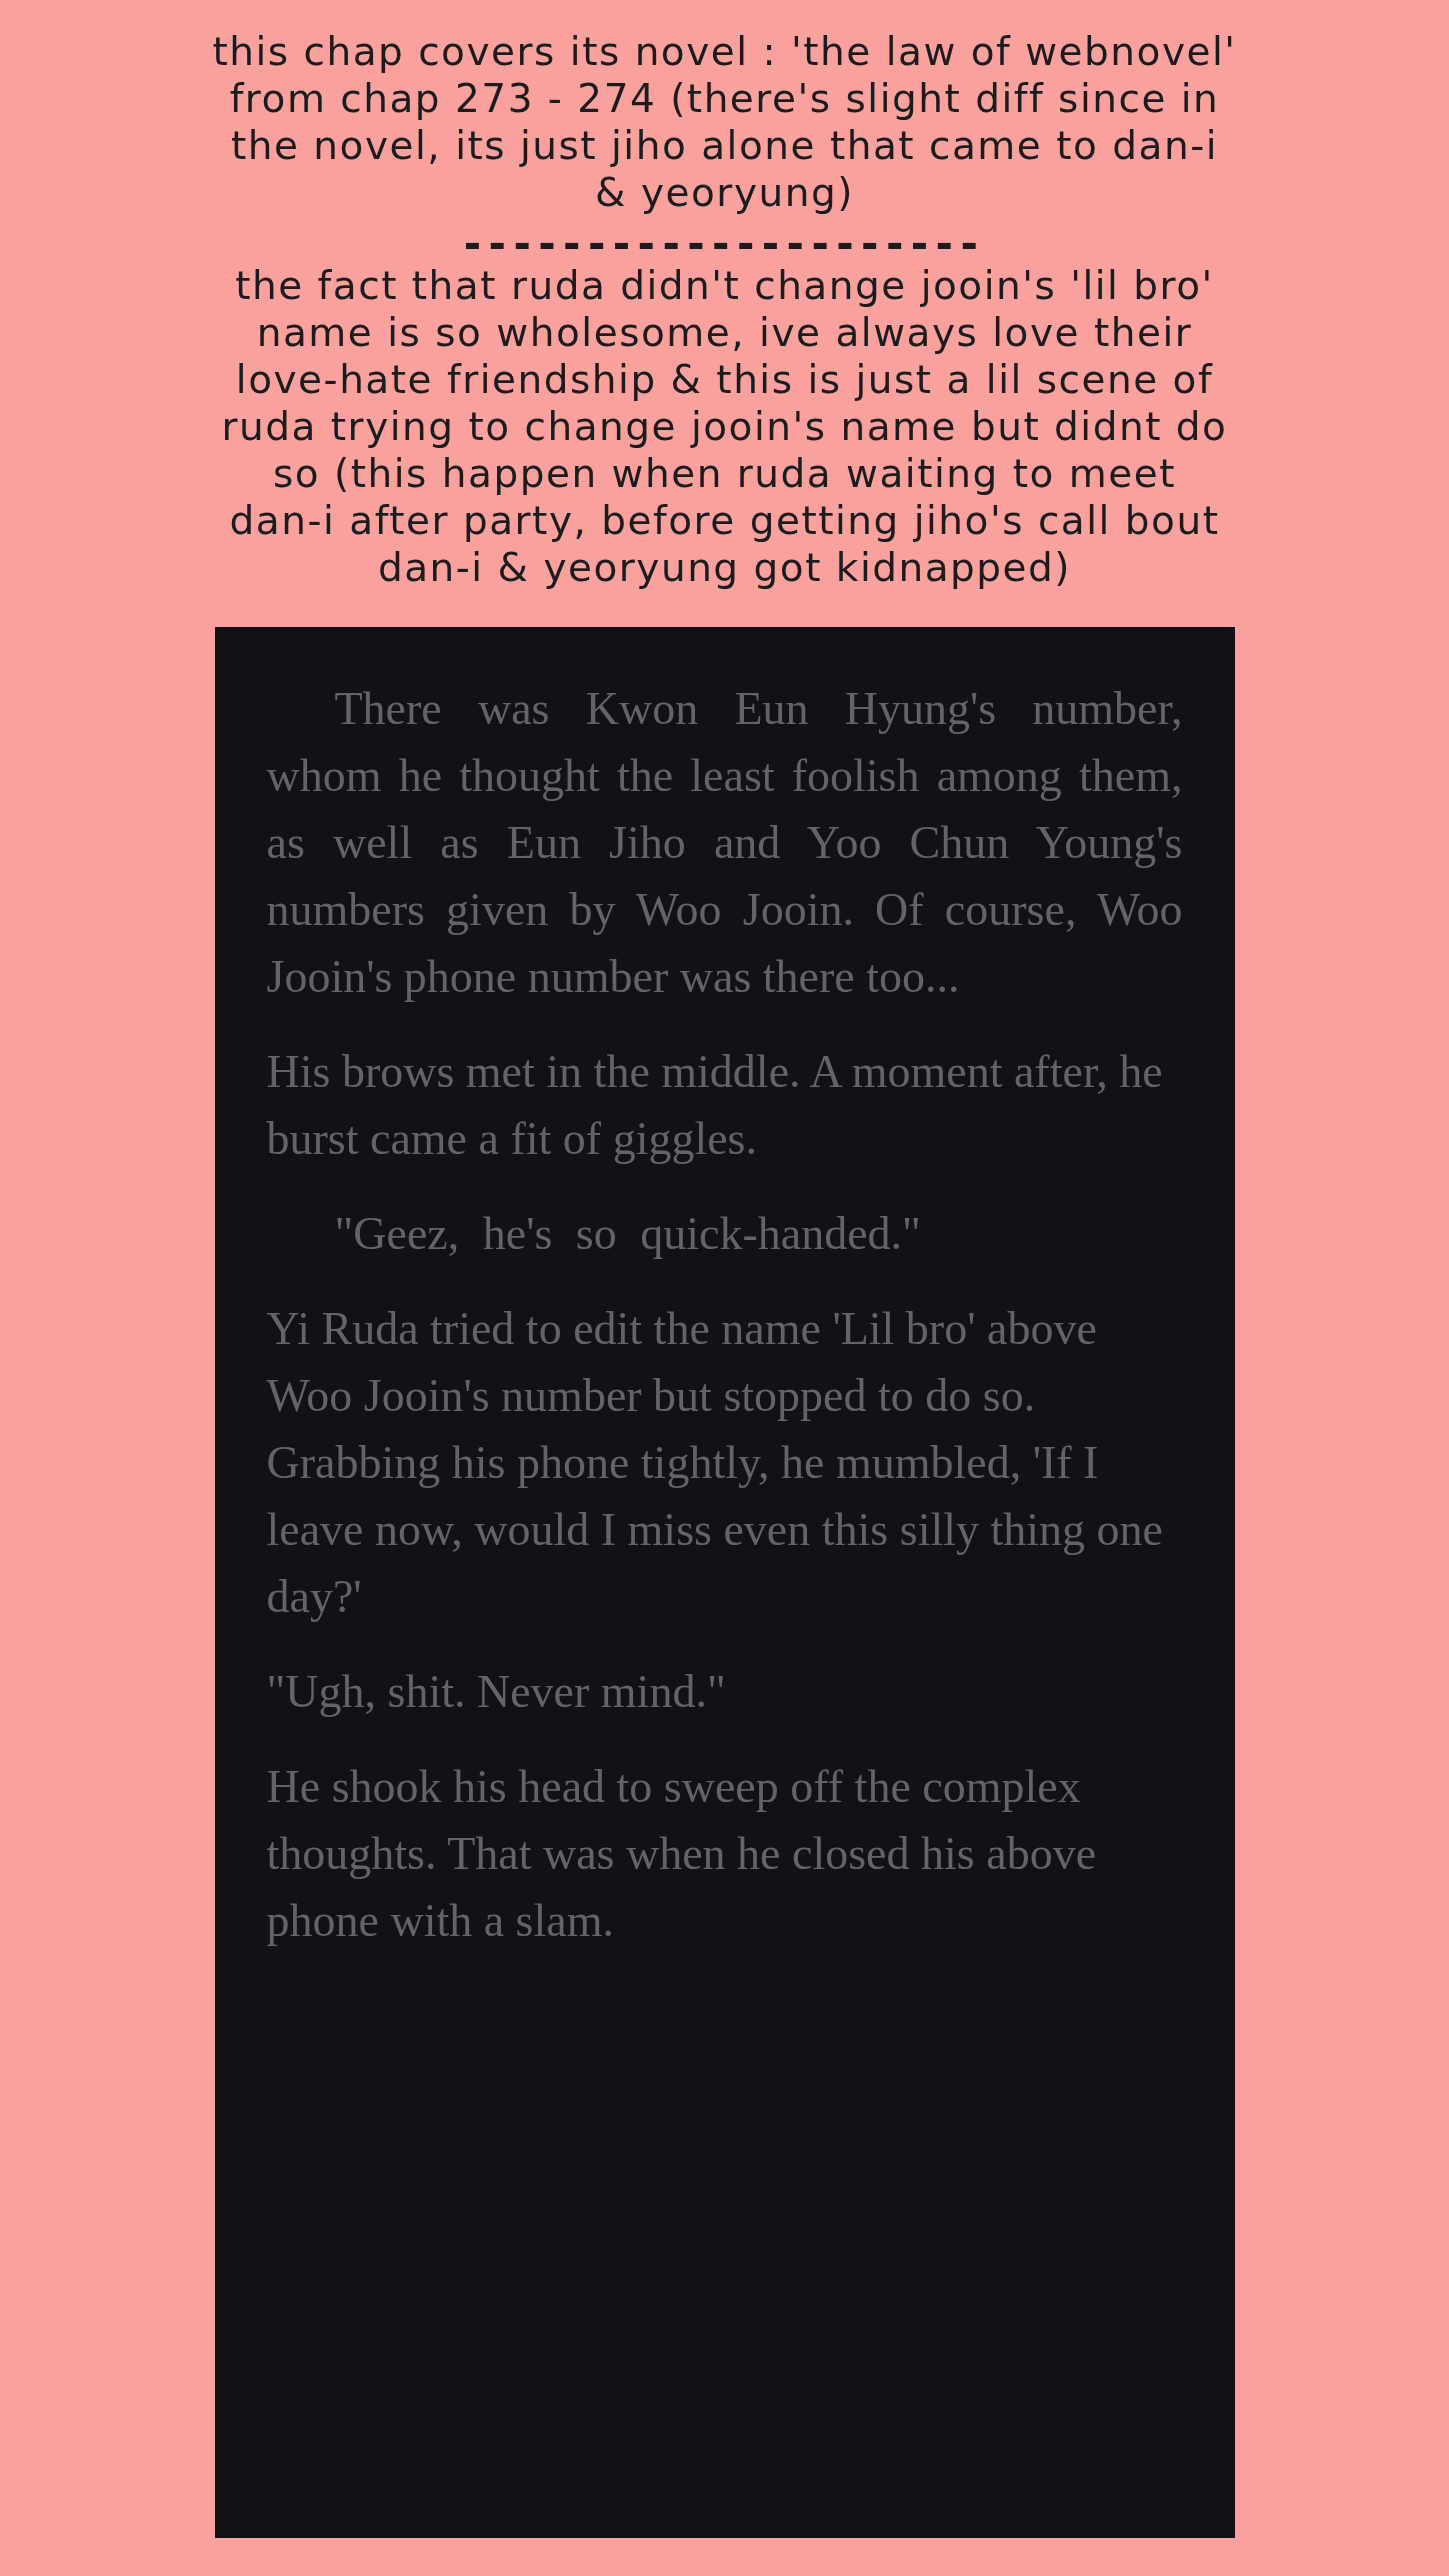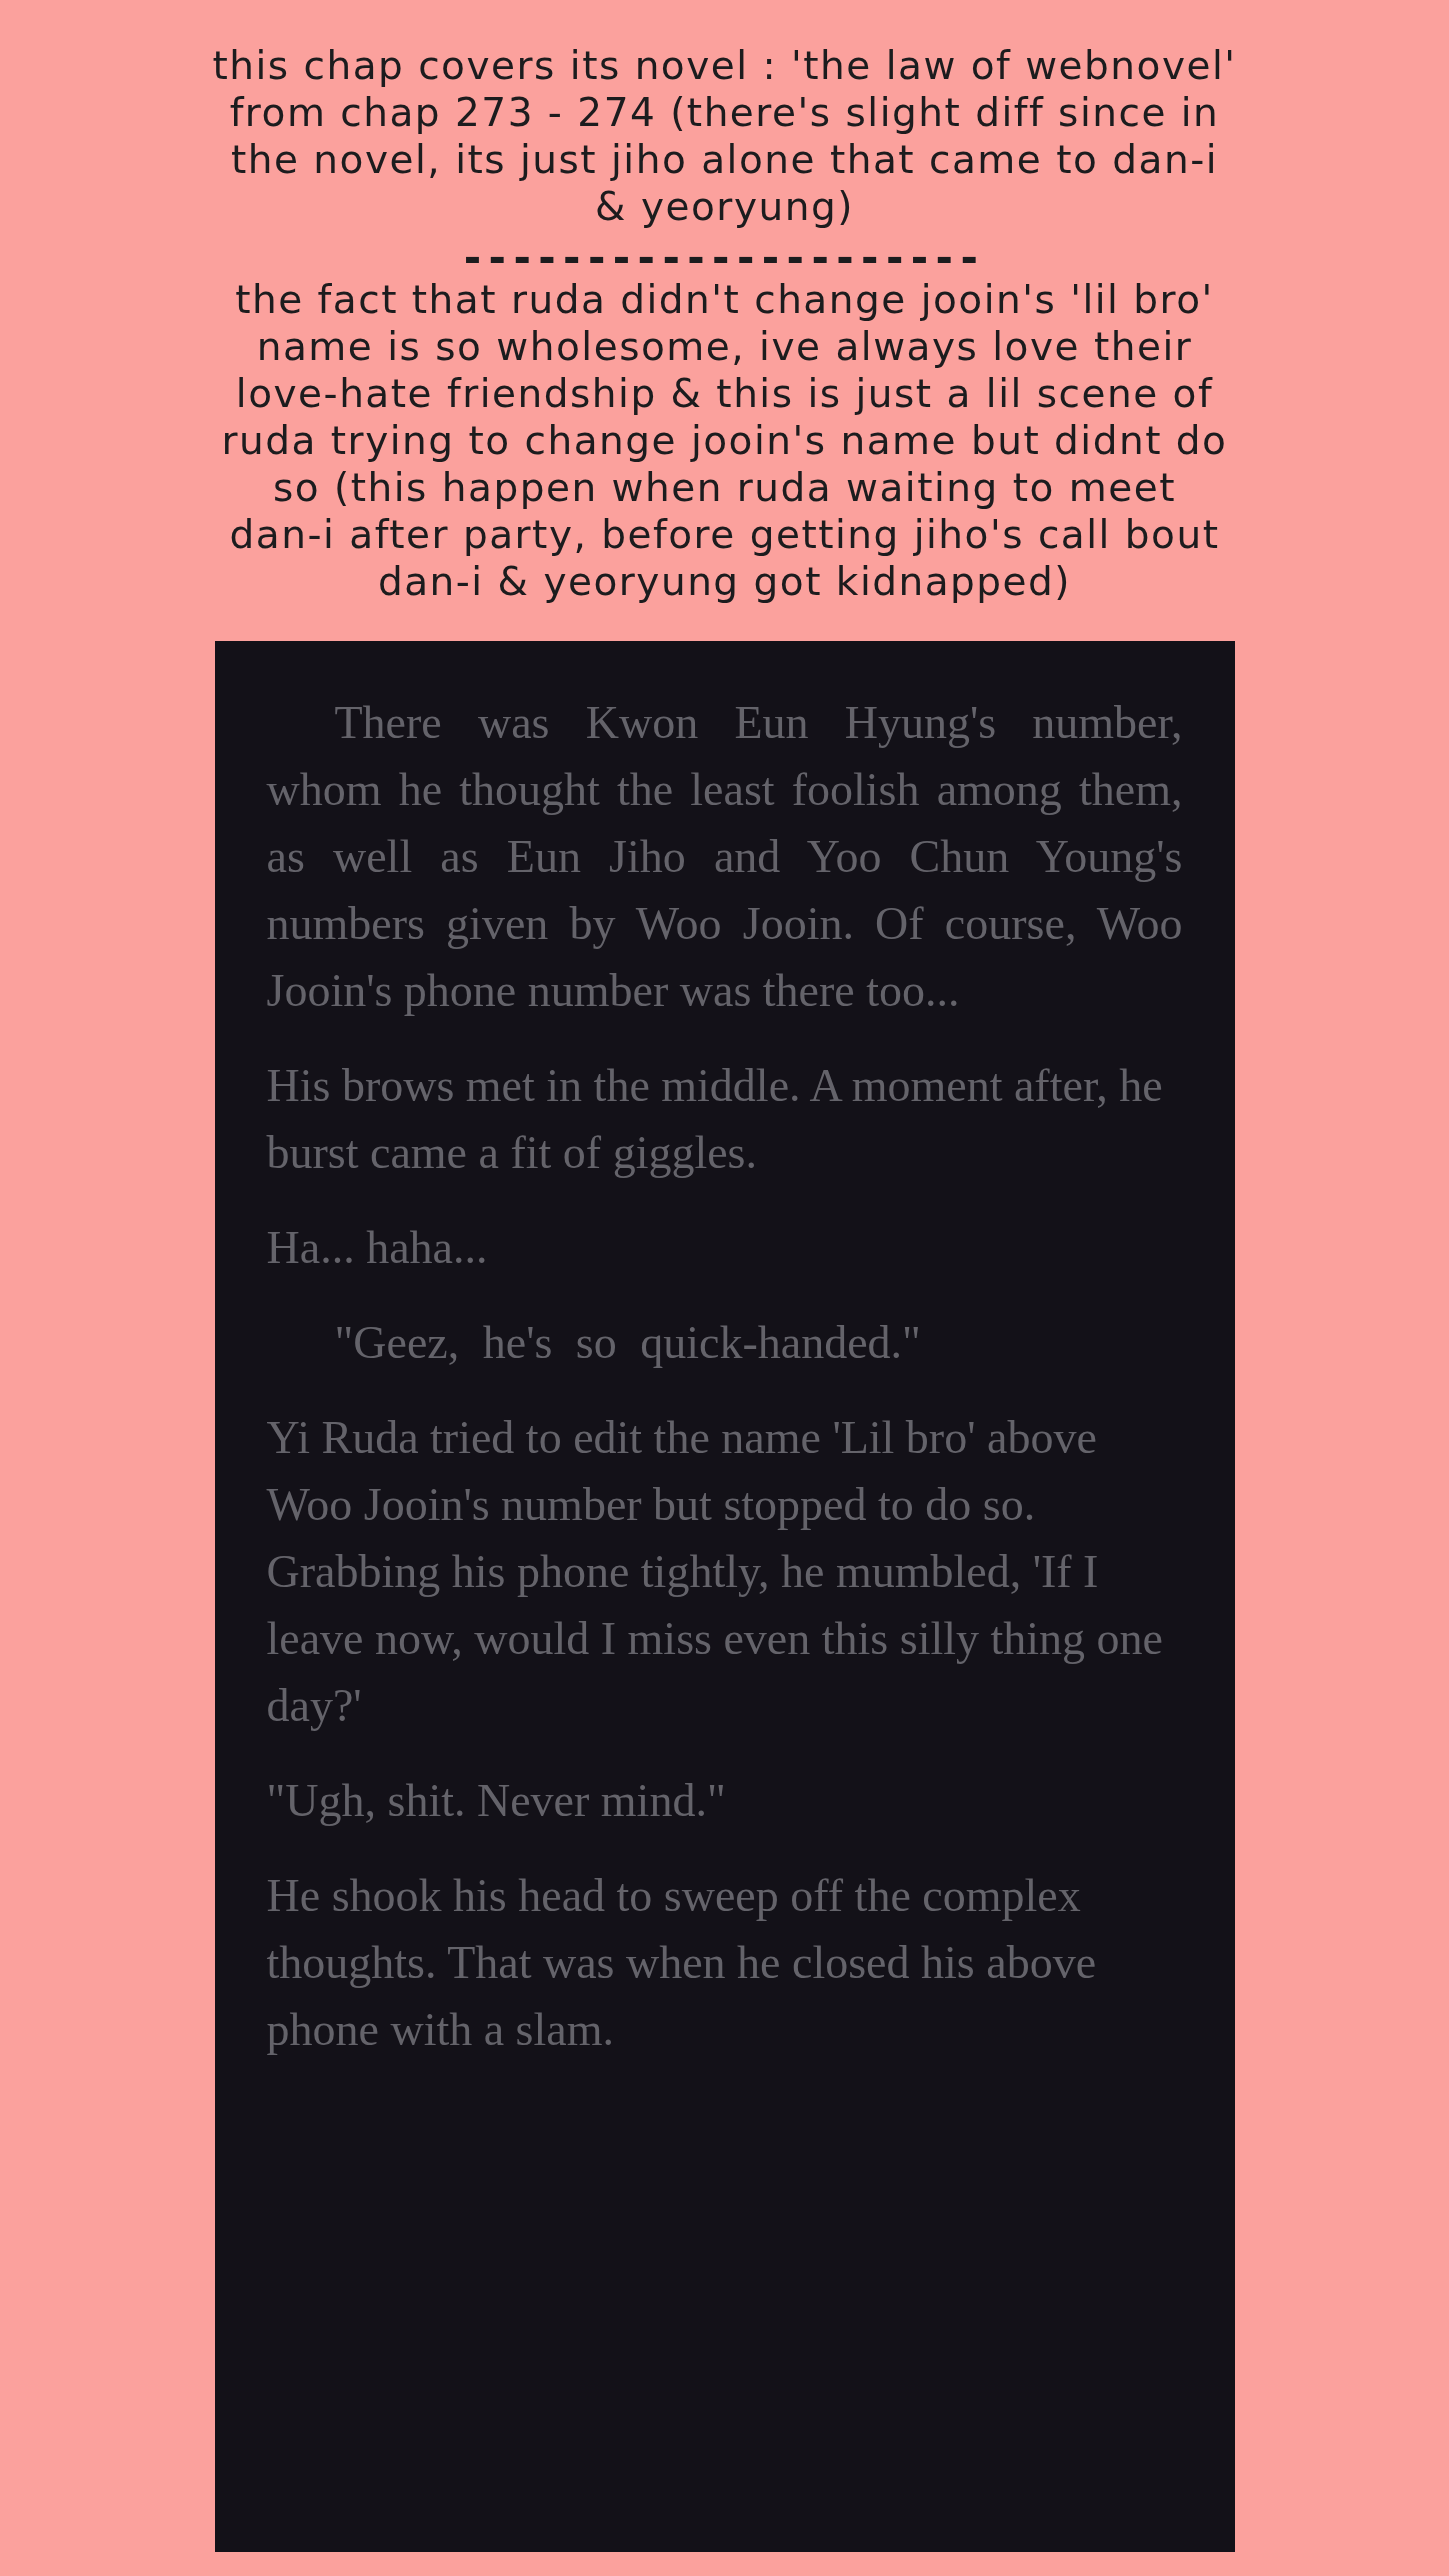--- a/index.html
+++ b/index.html
@@ -19,21 +19,21 @@
   .note{
     color:var(--annotation-text);
     text-align:center;
     white-space:pre-line;
     font-size:39px;
     line-height:47px;
     letter-spacing:1.5px;
     margin:0;
   }
   .note--intro{
-    padding-top:42px;
+    padding-top:28px;
   }
   .divider{
     text-align:center;
     color:var(--annotation-text);
     font-weight:bold;
     font-size:42px;
     line-height:31px;
     letter-spacing:7.4px;
     margin:12px 0 3px 0;
     white-space:nowrap;
@@ -77,21 +77,20 @@
 love-hate friendship &amp; this is just a lil scene of
 ruda trying to change jooin's name but didnt do
 so (this happen when ruda waiting to meet
 dan-i after party, before getting jiho's call bout
 dan-i &amp; yeoryung got kidnapped)</p>
   </section>
 
   <section class="panel">
     <p class="indent justify">There was Kwon Eun Hyung's number, whom he thought the least foolish among them, as well as Eun Jiho and Yoo Chun Young's numbers given by Woo Jooin. Of course, Woo Jooin's phone number was there too...</p>
     <p>His brows met in the middle. A moment after, he burst came a fit of giggles.</p>
-    <p>Ha... haha...</p>
     <p class="indent spread">"Geez, he's so quick-handed."</p>
     <p>Yi Ruda tried to edit the name 'Lil bro' above Woo Jooin's number but stopped to do so. Grabbing his phone tightly, he mumbled, 'If I leave now, would I miss even this silly thing one day?'</p>
     <p>"Ugh, shit. Never mind."</p>
     <p>He shook his head to sweep off the complex thoughts. That was when he closed his above phone with a slam.</p>
   </section>
 
 </main>
 
 
 </body></html>

